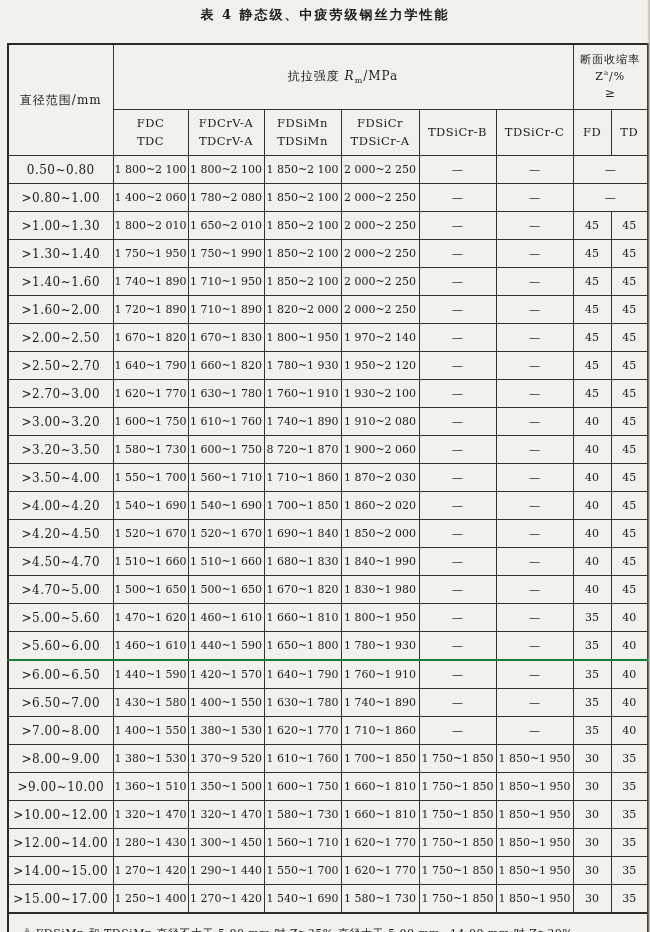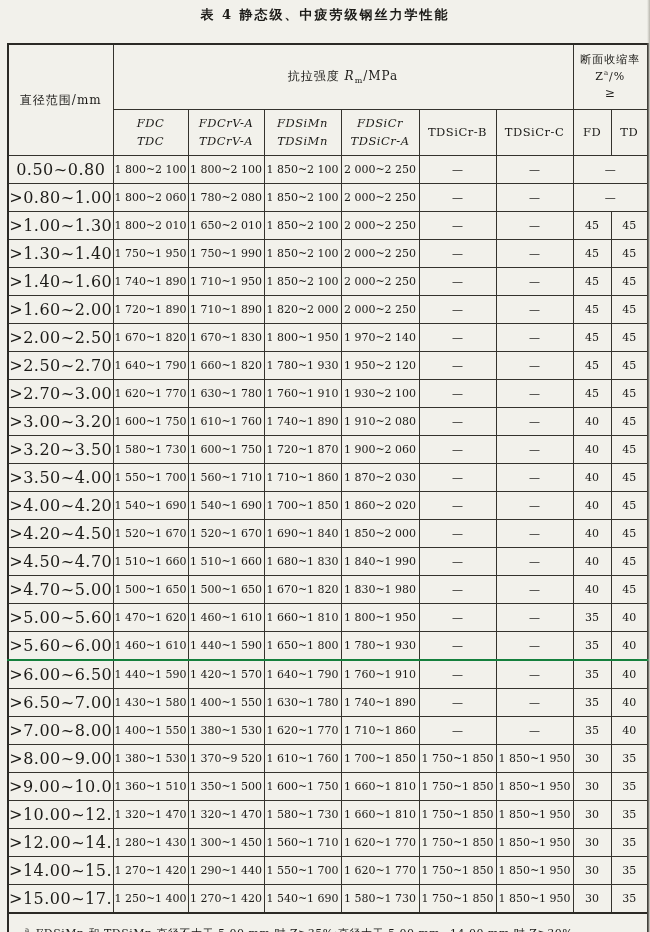--- a/index.html
+++ b/index.html
@@ -43,24 +43,24 @@
 
   th.diam-head{font-size:12px;letter-spacing:1px;}
   th.tensile-head{font-size:12px;height:64px;letter-spacing:1px;}
   th.tensile-head .sym{font-style:italic;font-family:"DejaVu Serif",serif;}
   th.tensile-head sub{font-size:8px;}
   th.reduction-head{font-size:11px;line-height:1.45;letter-spacing:1px;}
   th.reduction-head sup{font-size:7px;}
   th.reduction-head .gte{font-size:12px;}
 
   tr.subhead th{height:45px;font-size:11.5px;line-height:1.55;letter-spacing:0.5px;}
-  tr.subhead th div{line-height:1.55;font-style:italic;}
+  tr.subhead th div{line-height:1.55;}
 
   tbody td{height:27px;font-size:11px;letter-spacing:0;}
-  tbody td.range-col{font-size:16px;letter-spacing:0.5px;}
+  tbody td.range-col{font-size:12px;letter-spacing:0.5px;}
 
   tr.foot-row td{
     height:38px;
     text-align:left;
     font-size:11px;
     padding-left:16px;
     letter-spacing:0.5px;
     white-space:normal;
   }
   tr.foot-row sup{font-size:7px;margin-right:6px;}
@@ -123,21 +123,21 @@
         <td>1 800~2 100</td>
         <td>1 800~2 100</td>
         <td>1 850~2 100</td>
         <td>2 000~2 250</td>
         <td>—</td>
         <td>—</td>
         <td colspan="2">—</td>
       </tr>
       <tr>
         <td class="range-col">&gt;0.80~1.00</td>
-        <td>1 800~2 060</td>
+        <td>1 400~2 060</td>
         <td>1 780~2 080</td>
         <td>1 850~2 100</td>
         <td>2 000~2 250</td>
         <td>—</td>
         <td>—</td>
         <td colspan="2">—</td>
       </tr>
       <tr>
         <td class="range-col">&gt;1.00~1.30</td>
         <td>1 800~2 010</td>
@@ -223,21 +223,21 @@
         <td>1 910~2 080</td>
         <td>—</td>
         <td>—</td>
         <td>40</td>
         <td>45</td>
       </tr>
       <tr>
         <td class="range-col">&gt;3.20~3.50</td>
         <td>1 580~1 730</td>
         <td>1 600~1 750</td>
-        <td>1 720~1 870</td>
+        <td>8 720~1 870</td>
         <td>1 900~2 060</td>
         <td>—</td>
         <td>—</td>
         <td>40</td>
         <td>45</td>
       </tr>
       <tr>
         <td class="range-col">&gt;3.50~4.00</td>
         <td>1 550~1 700</td>
         <td>1 560~1 710</td>

